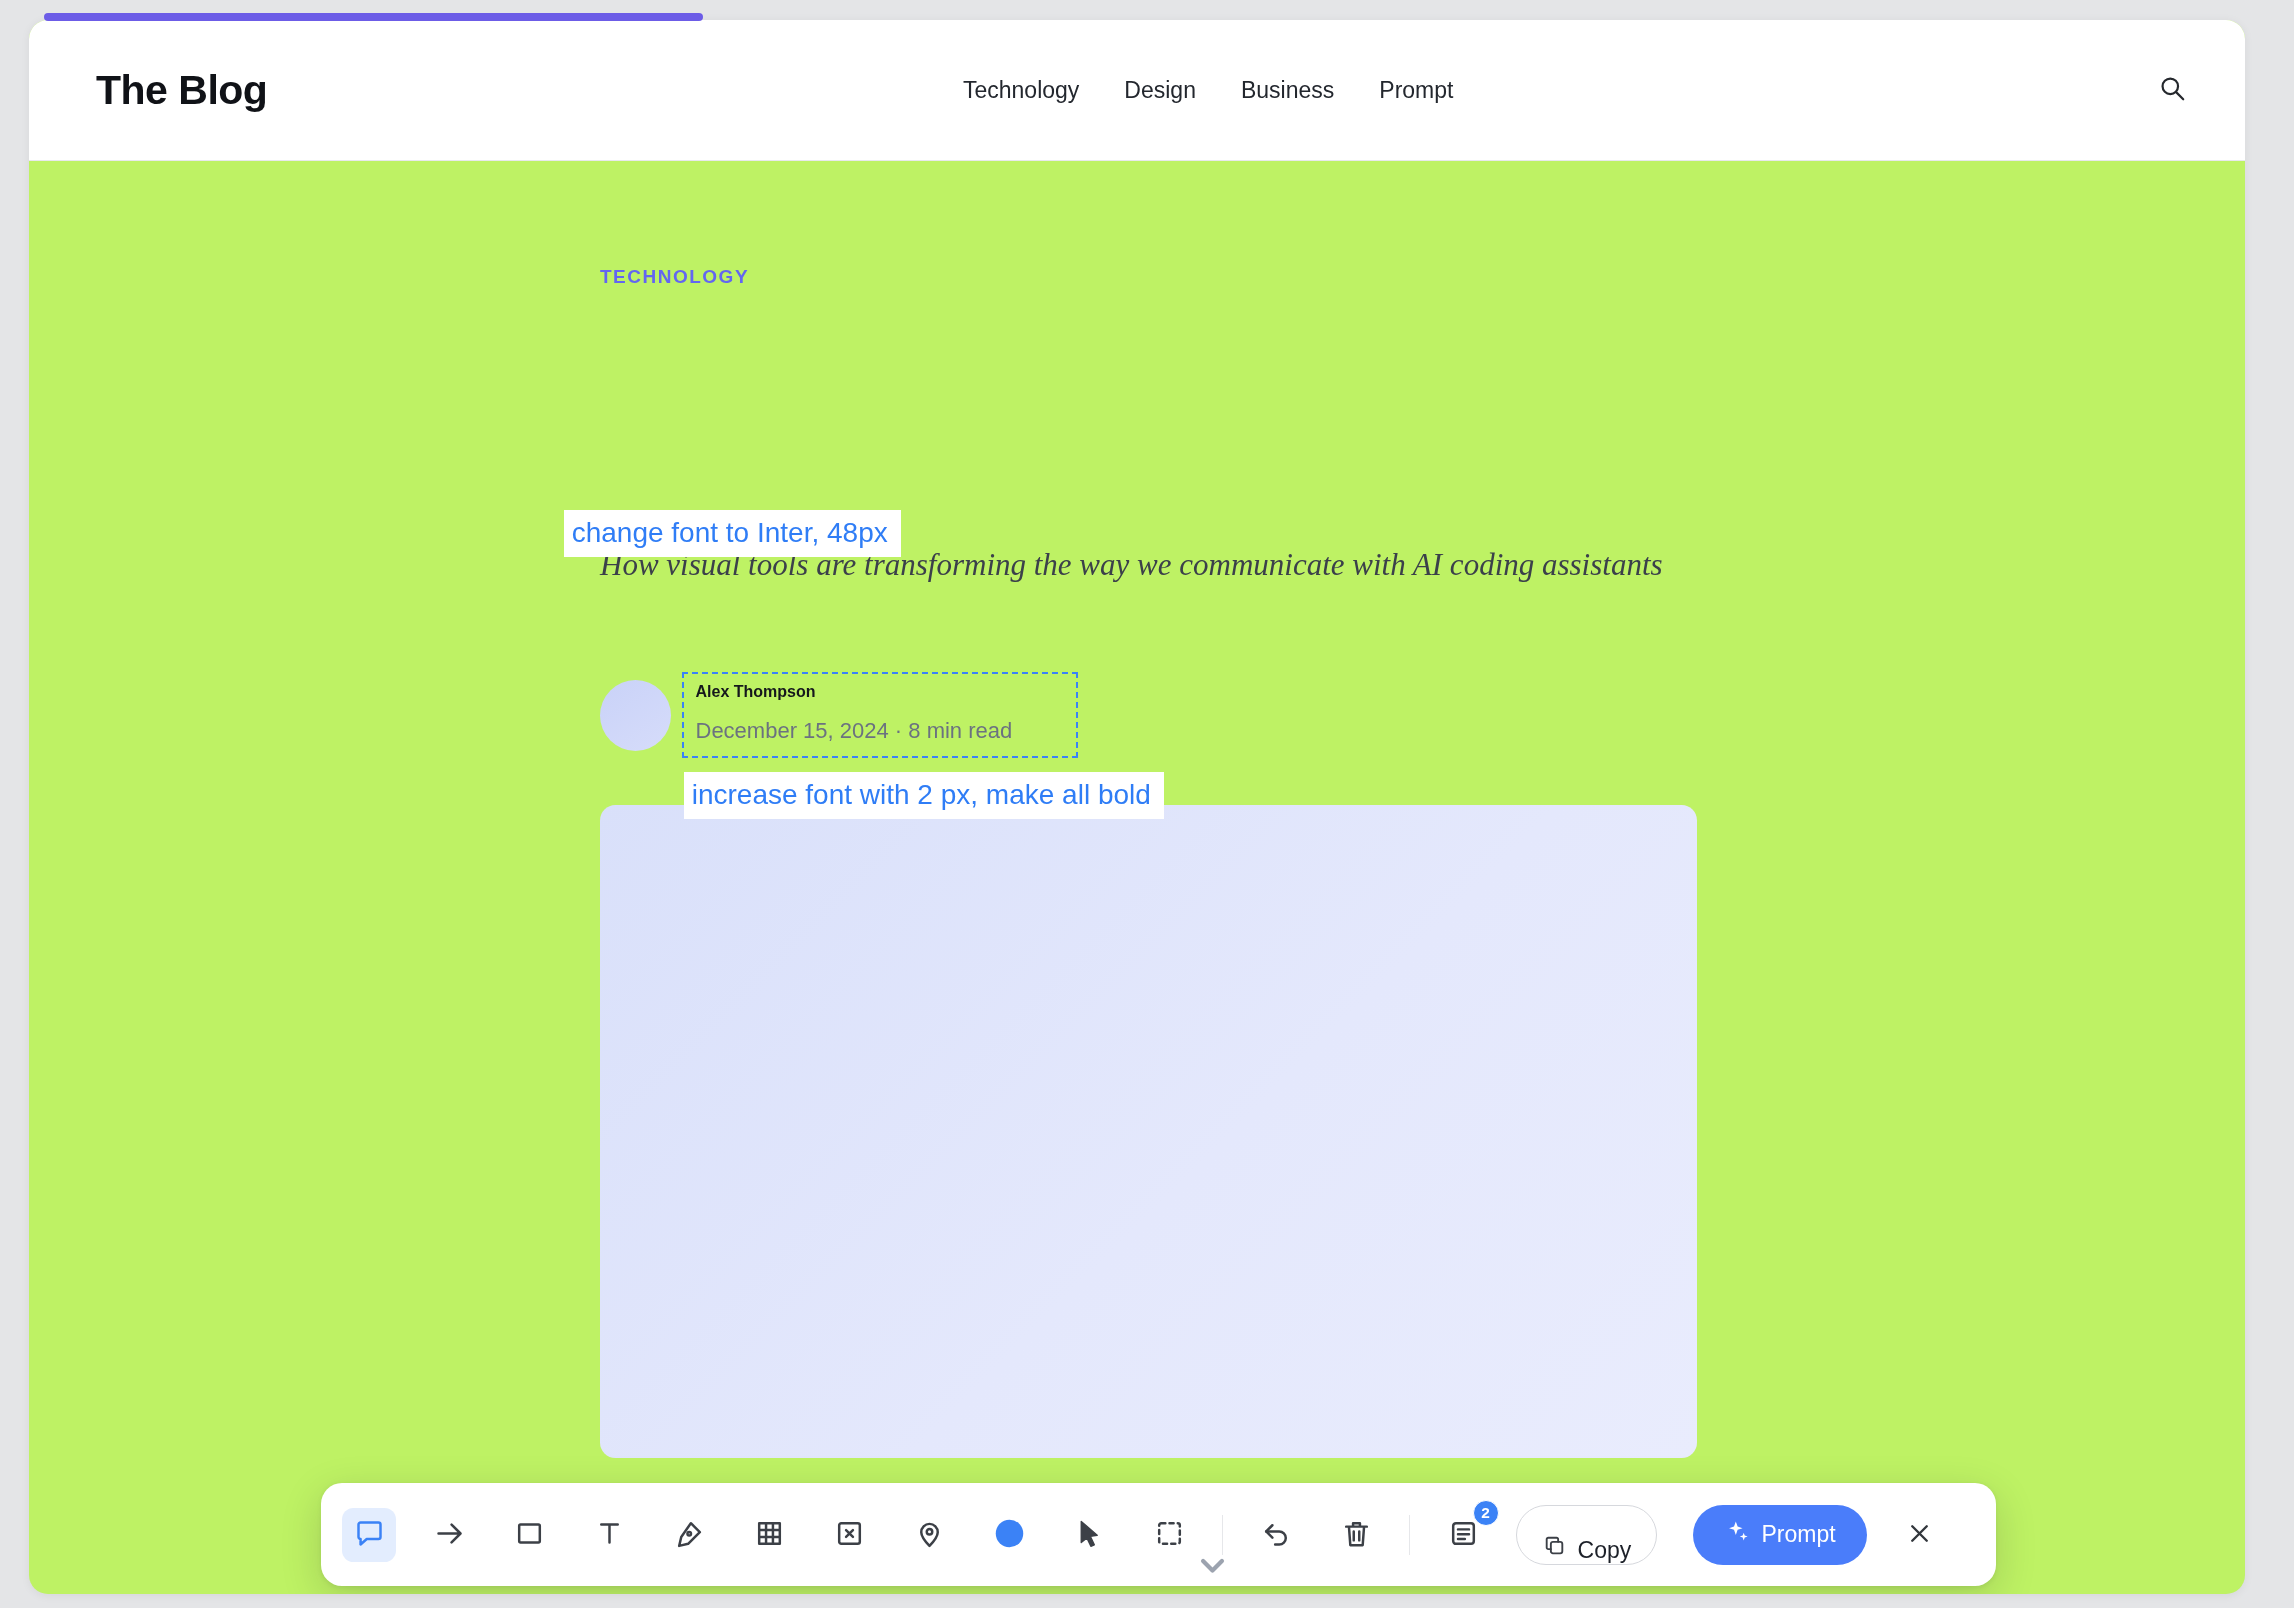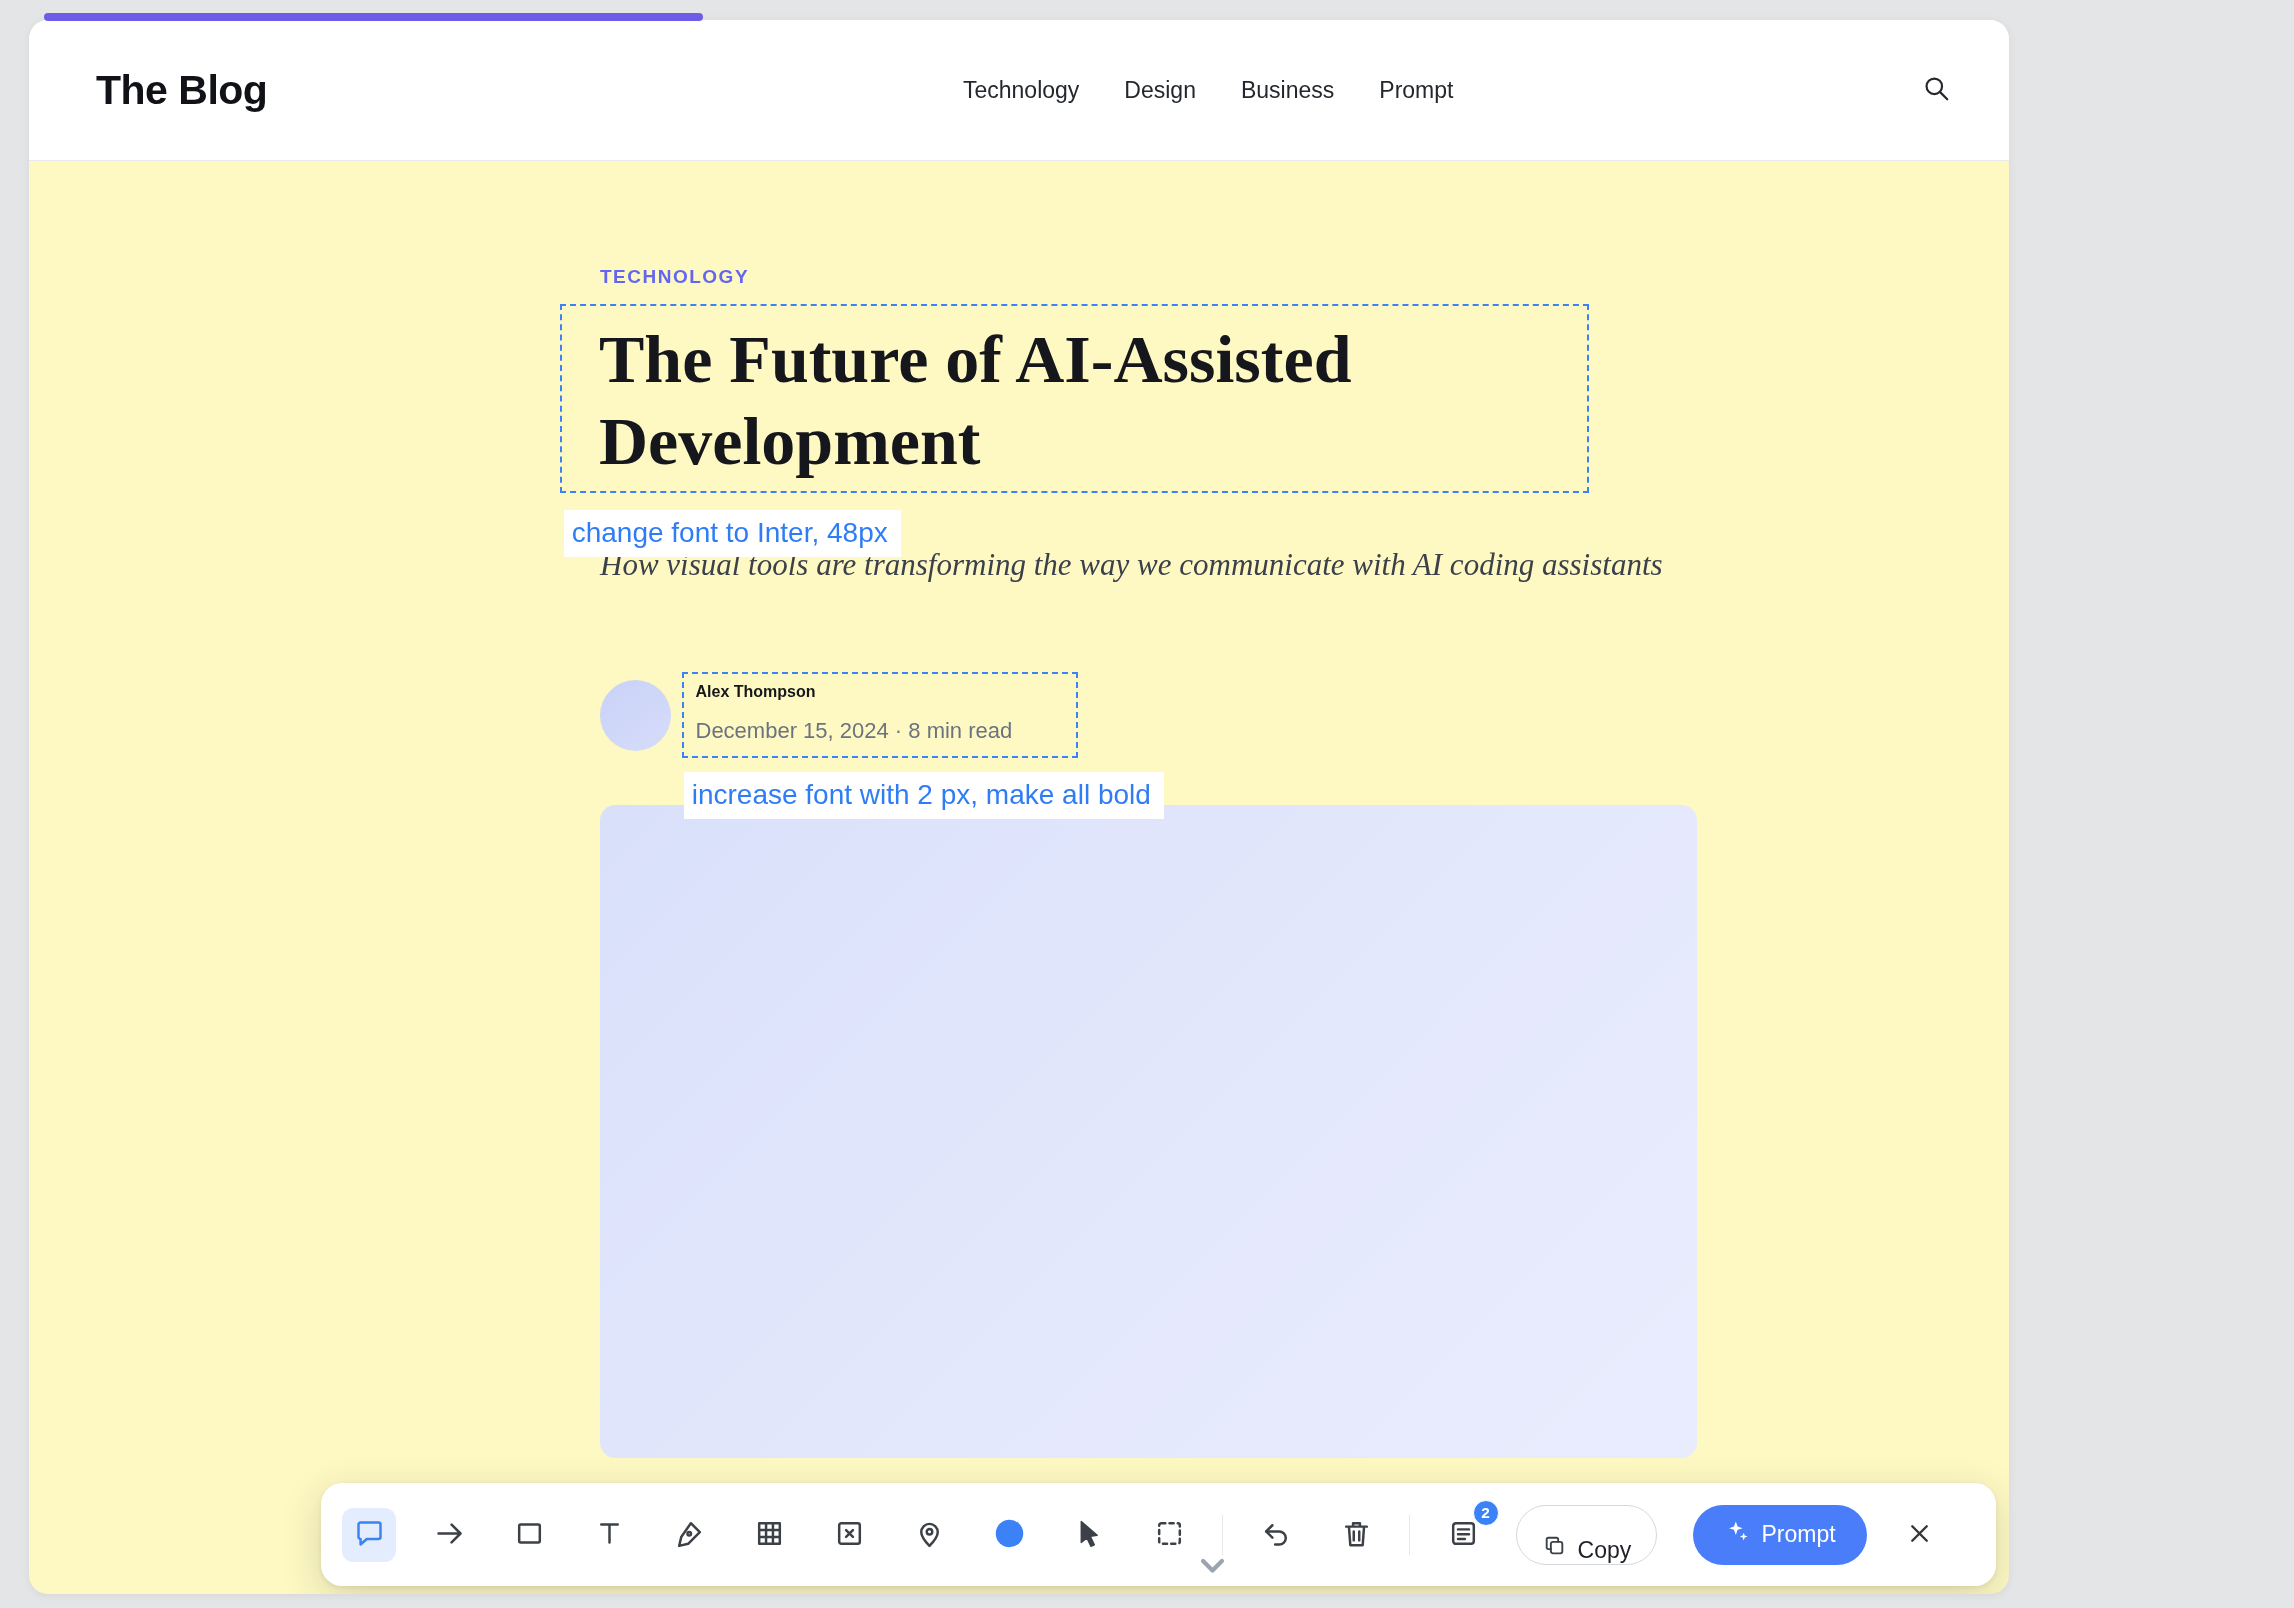--- a/index.html
+++ b/index.html
@@ -12,22 +12,22 @@
   .screen { position:relative; width:2294px; height:1608px; }
 
   
   .progress-bar {
     position:absolute; left:44px; top:12.5px; width:659px; height:8.6px;
     background:#6c5ce7; border-radius:4.8px; z-index:20;
   }
 
   
   .app-card {
-    position:absolute; left:29px; top:20px; width:1980px; height:1574px;
-    background:#fef9c3; border-radius:19px; overflow:hidden;
+    position:absolute; left:29px; top:20px; width:2216px; height:1574px;
+    background:#bef264; border-radius:19px; overflow:hidden;
     box-shadow:0 1.9px 9.6px rgba(0,0,0,0.06);
   }
 
   
   .site-header {
     position:absolute; left:0; top:0; width:100%; height:141px;
     border-bottom:1px solid #e8e9ec; background:#fff;
   }
   .logo {
     position:absolute; left:67px; top:50%; transform:translateY(-50%);
@@ -168,23 +168,20 @@
           <svg width="31" height="31" viewBox="0 0 24 24">
             <circle cx="10.3" cy="10.3" r="6" fill="none" stroke="#25282d" stroke-width="1.7"></circle>
             <path d="M15 15l5.3 5.3" fill="none" stroke="#25282d" stroke-width="1.7" stroke-linecap="round"></path>
           </svg>
         </span>
       </button>
     </div>
 
     <div class="category">TECHNOLOGY</div>
 
-    <div class="title-select-box">
-      <h1 class="article-title">The Future of AI-Assisted Development</h1>
-    </div>
 
     <p class="subtitle">How visual tools are transforming the way we communicate with AI coding assistants</p>
 
     <div class="annotation annotation-title">change font to Inter, 48px</div>
 
     <div class="avatar"></div>
 
     <div class="author-select-box">
       <div class="author-name">Alex Thompson</div>
       <div class="author-meta">December 15, 2024 · 8 min read</div>

